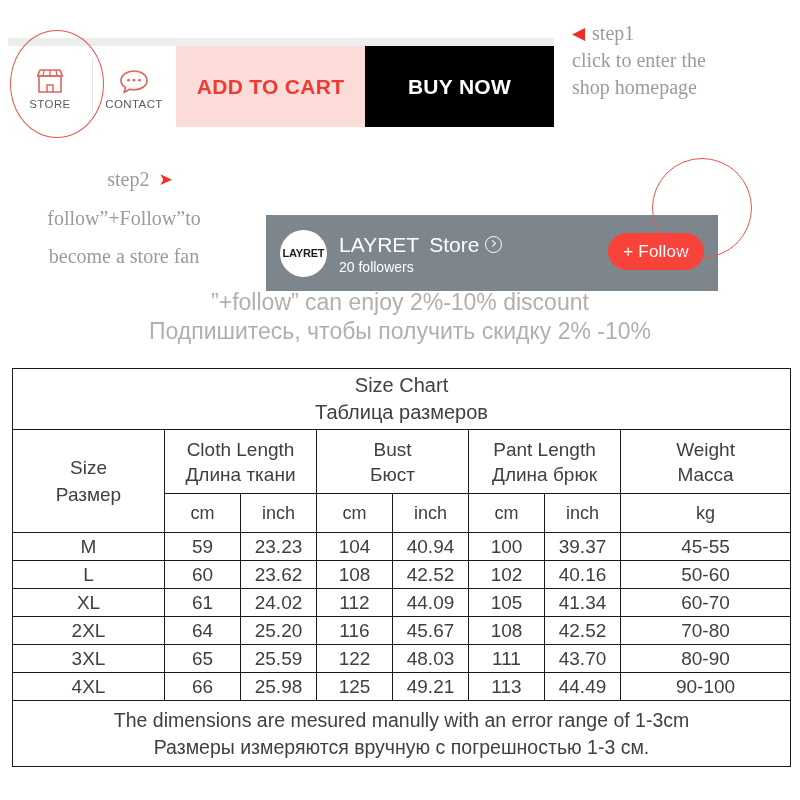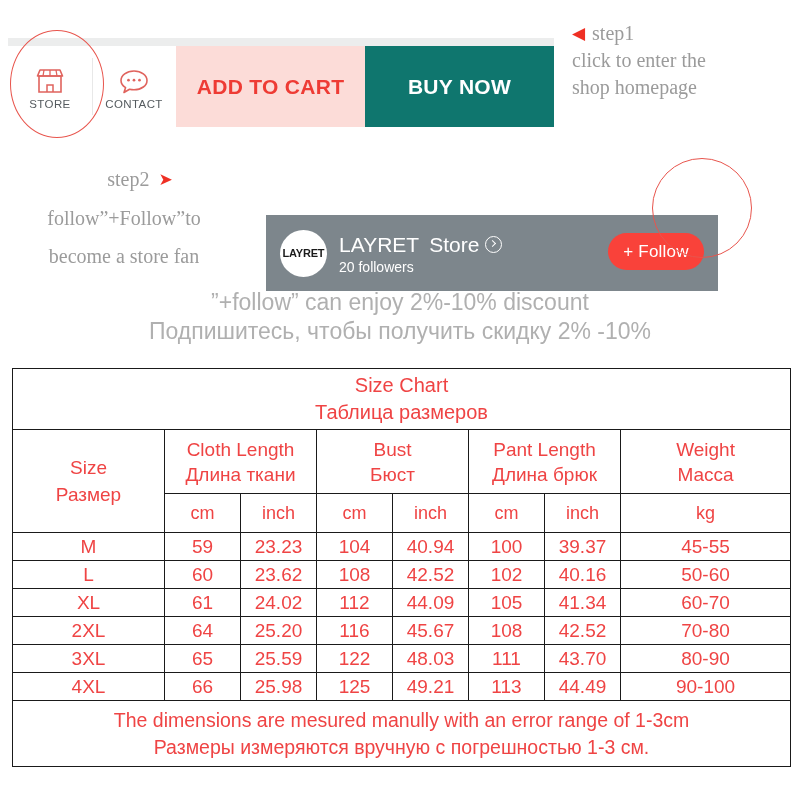--- a/index.html
+++ b/index.html
@@ -72,21 +72,21 @@
     display: flex;
     align-items: center;
     justify-content: center;
     color: #ee3b34;
     font-size: 21px;
     font-weight: bold;
     letter-spacing: 0.3px;
   }
   #buy-now-button {
     flex: 1 1 0;
-    background: #0f766e;
+    background: #000000;
     display: flex;
     align-items: center;
     justify-content: center;
     color: #ffffff;
     font-size: 21px;
     font-weight: bold;
     letter-spacing: 0.3px;
   }
 
   
@@ -252,21 +252,21 @@
   }
 
   
   #size-chart-table {
     position: absolute;
     left: 12px;
     top: 368px;
     width: 778px;
     border-collapse: collapse;
     table-layout: fixed;
-    color: #ef4444;
+    color: #404040;
   }
   #size-chart-table td {
     border: 1.3px solid #1a1a1a;
     text-align: center;
     vertical-align: middle;
     padding: 0;
   }
   .title-cell {
     height: 60px;
     font-size: 20px;

